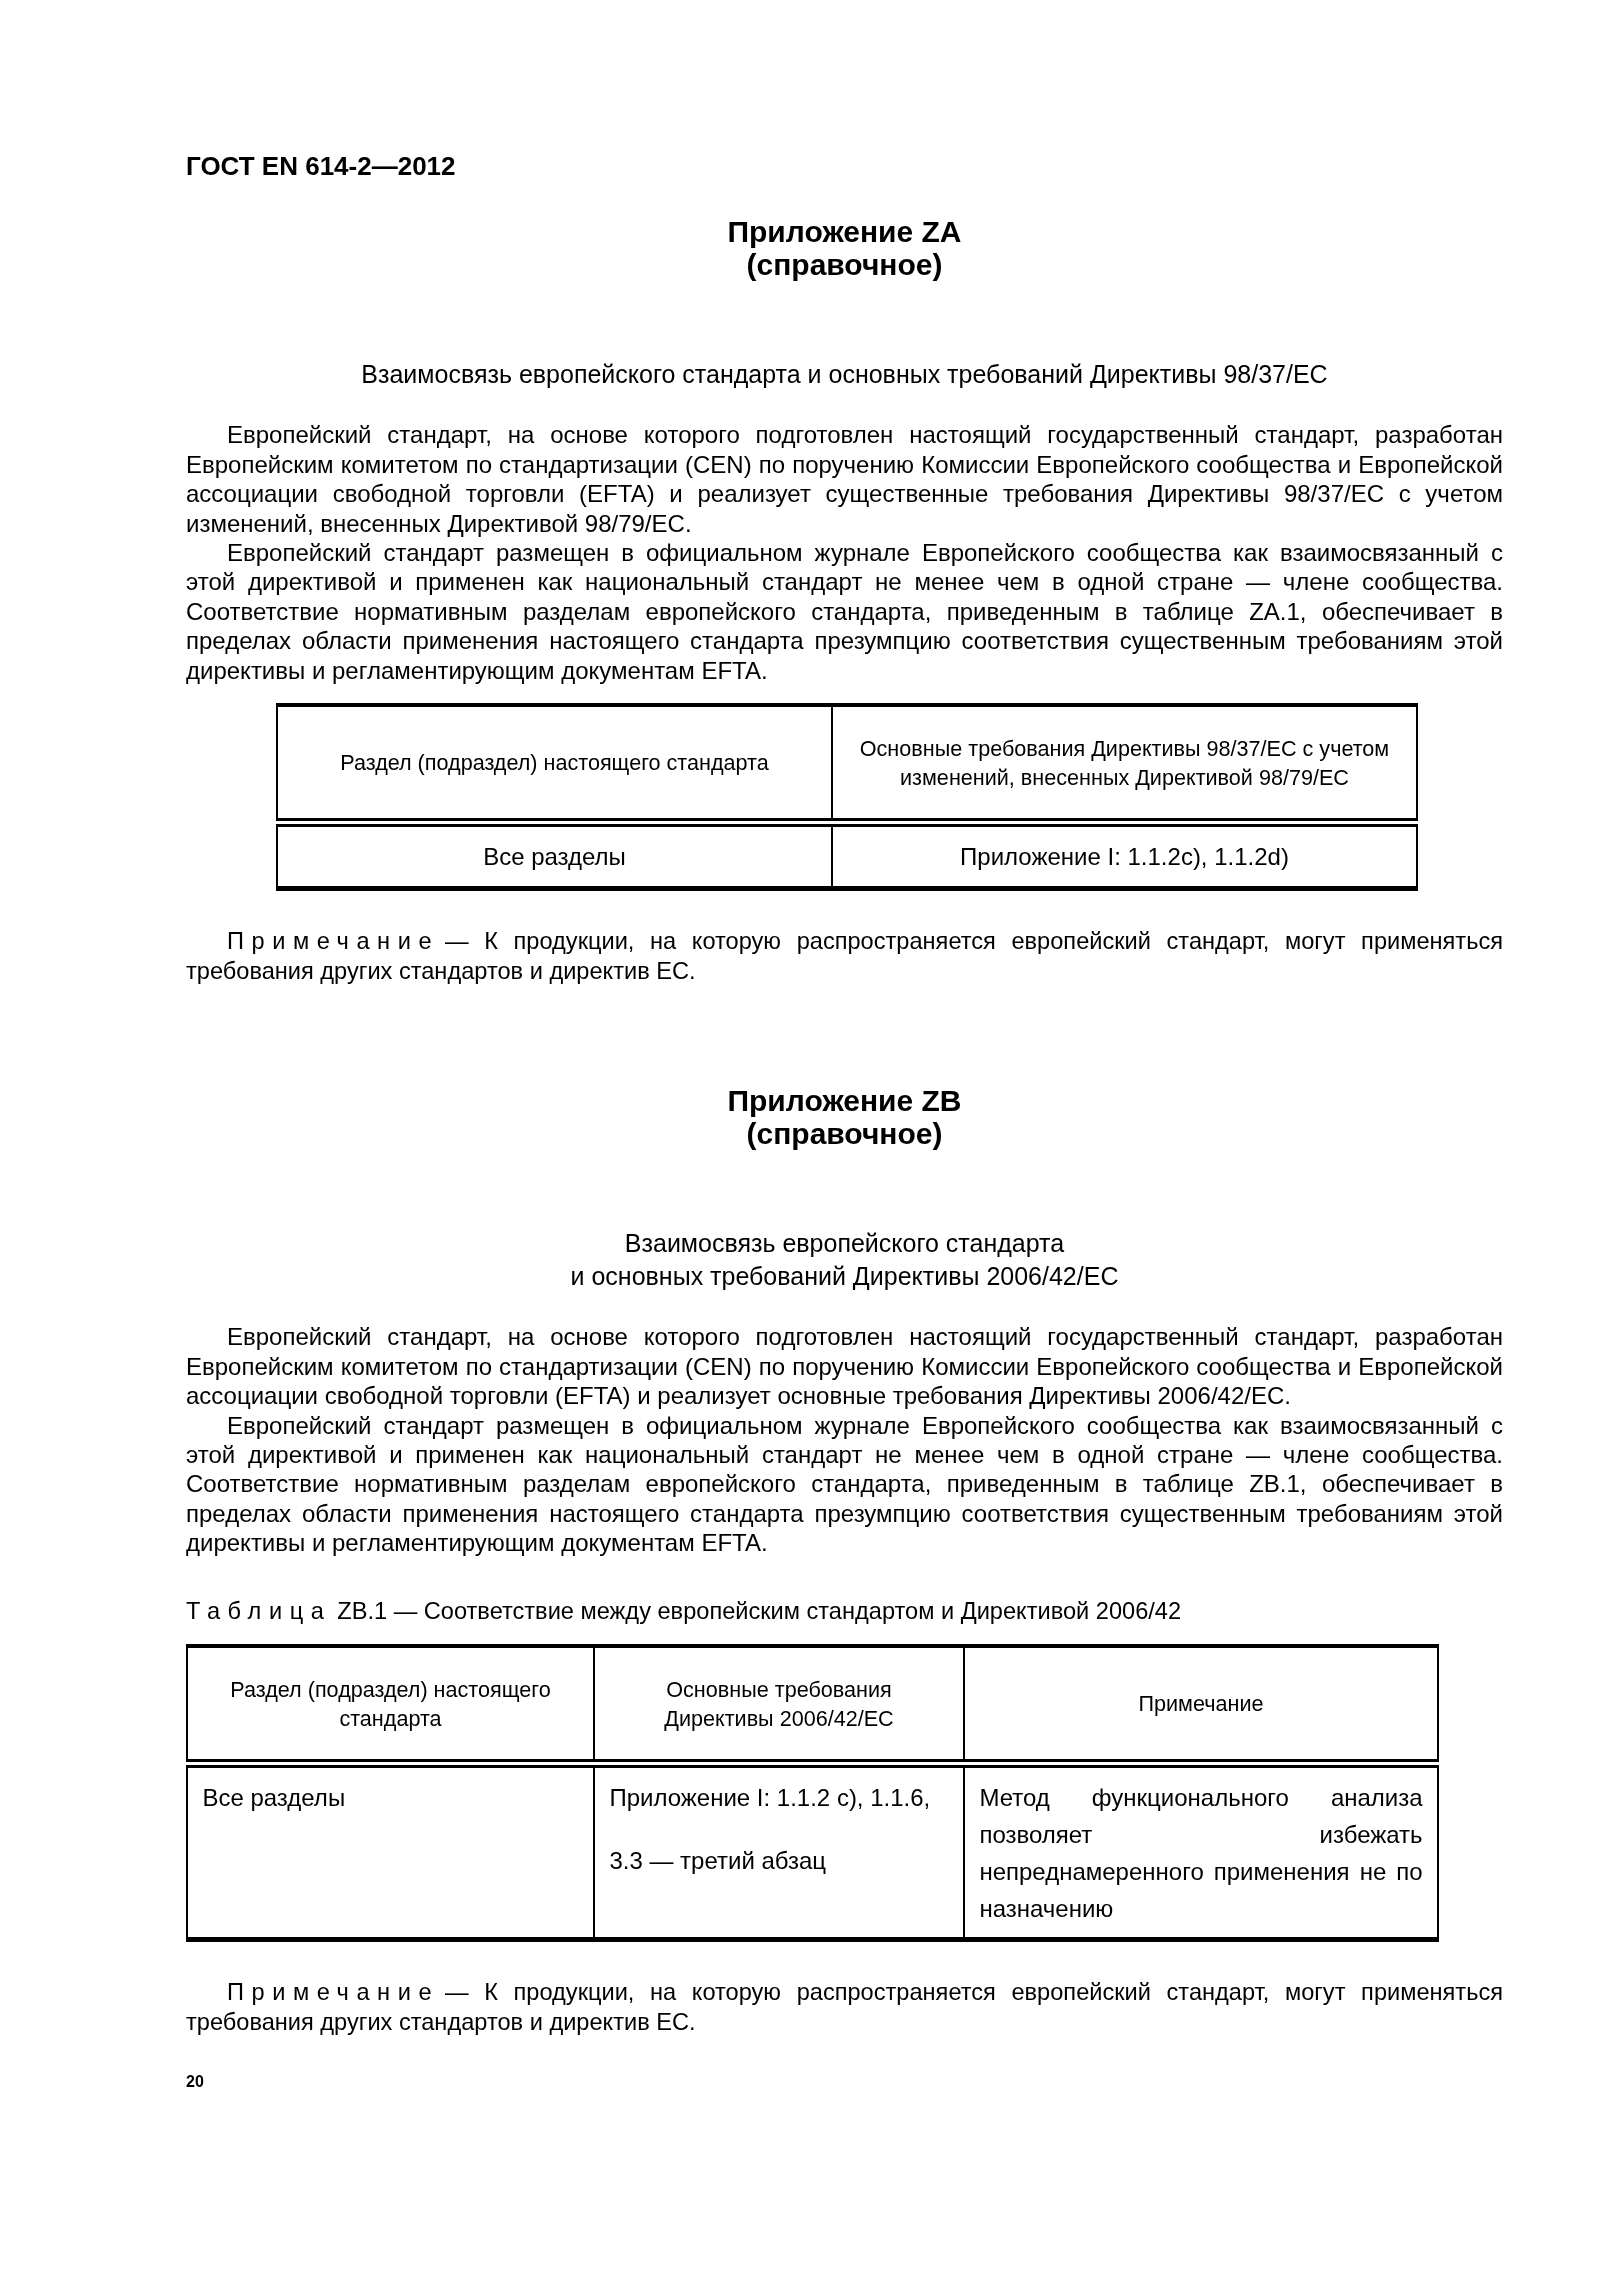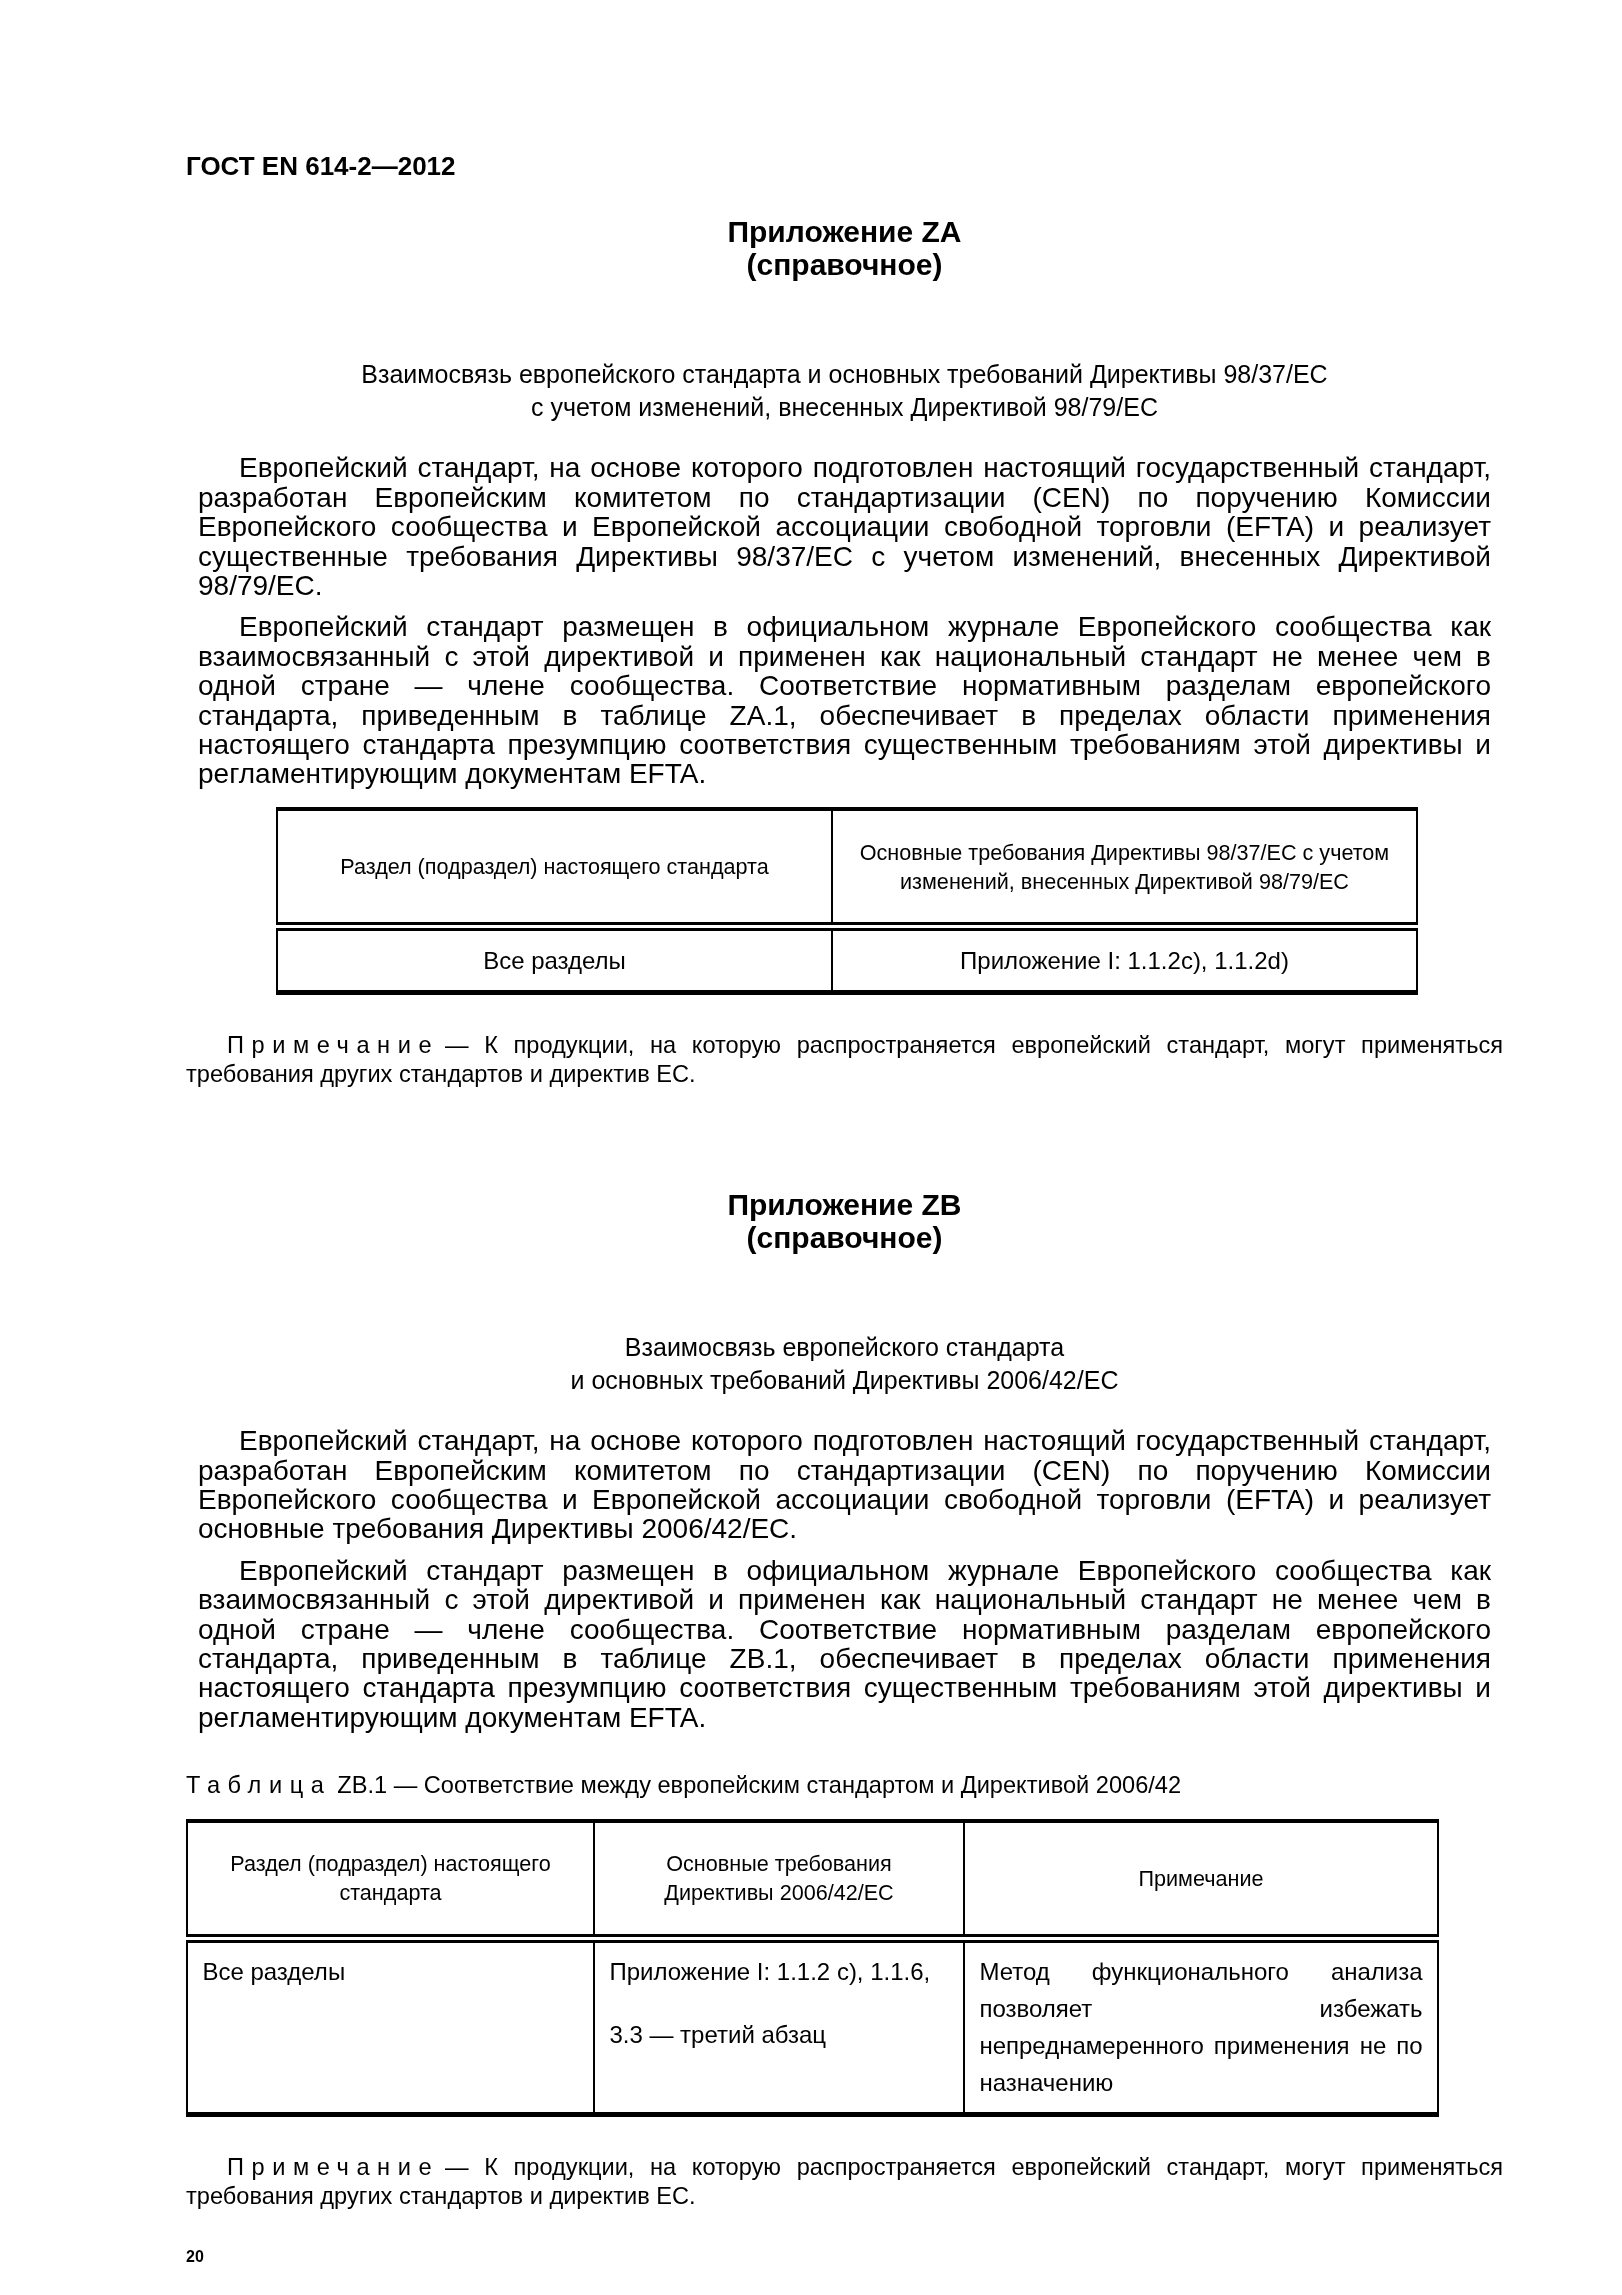--- a/index.html
+++ b/index.html
@@ -33,22 +33,22 @@
   .section-heading {
     margin-top: 77px;
     text-align: center;
     font-weight: normal;
     font-size: 25px;
     line-height: 33px;
   }
 
   .paras { margin-top: 29.4px; }
   .paras p {
-    margin: 12px;
-    font-size: 28px;
+    margin: 0;
+    font-size: 24px;
     line-height: 29.4px;
     text-align: justify;
     text-indent: 41px;
   }
 
   .table-caption {
     margin-top: 34px;
     font-size: 23.6px;
     line-height: 29.4px;
     text-align: left;
@@ -123,21 +123,20 @@
     <div class="doc-code">ГОСТ EN 614-2—2012</div>
 
     <section>
       <div class="annex-head">
         <div>Приложение ZA</div>
         <div>(справочное)</div>
       </div>
 
       <div class="section-heading">
         <div>Взаимосвязь европейского стандарта и основных требований Директивы 98/37/ЕС</div>
-        <div>с учетом изменений, внесенных Директивой 98/79/ЕС</div>
       </div>
 
       <div class="paras">
         <p>Европейский стандарт, на основе которого подготовлен настоящий государственный стандарт, разработан Европейским комитетом по стандартизации (CEN) по поручению Комиссии Европейского сообщества и Европейской ассоциации свободной торговли (EFTA) и реализует существенные требования Директивы 98/37/ЕС с учетом изменений, внесенных Директивой 98/79/ЕС.</p>
         <p>Европейский стандарт размещен в официальном журнале Европейского сообщества как взаимосвязанный с этой директивой и применен как национальный стандарт не менее чем в одной стране — члене сообщества. Соответствие нормативным разделам европейского стандарта, приведенным в таблице ZA.1, обеспечивает в пределах области применения настоящего стандарта презумпцию соответствия существенным требованиям этой директивы и регламентирующим документам EFTA.</p>
       </div>
 
 
       <table class="t-za">
         <colgroup>

